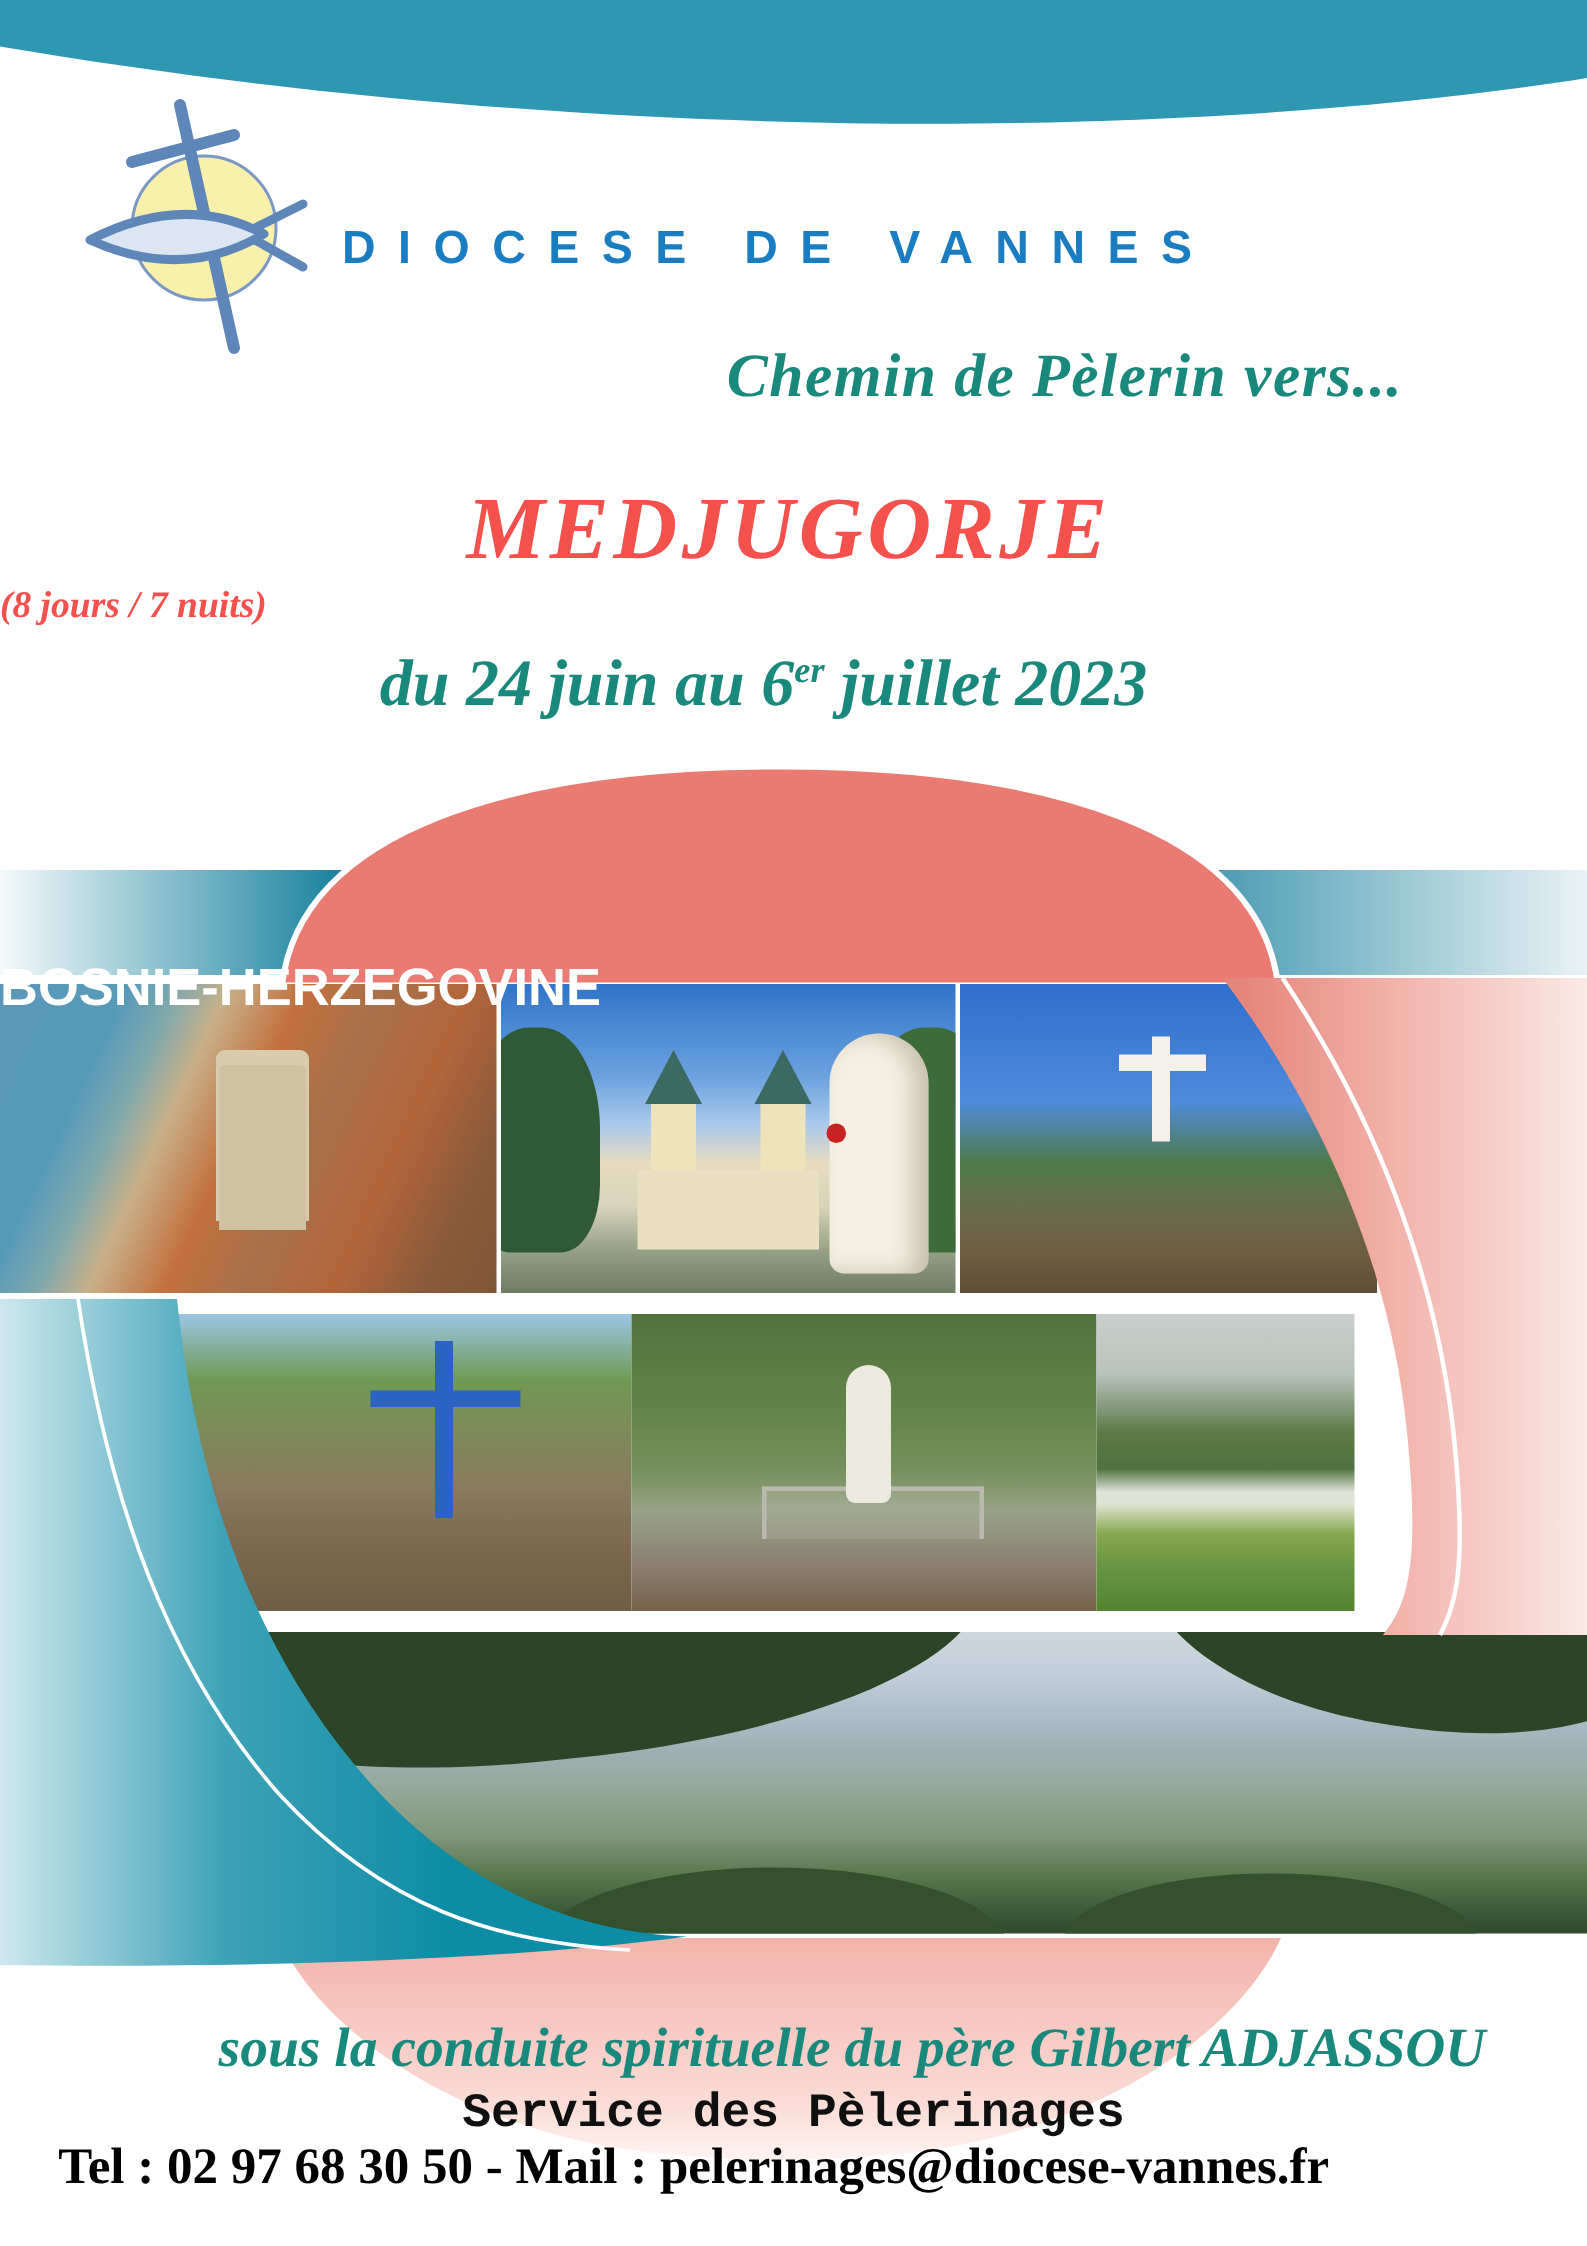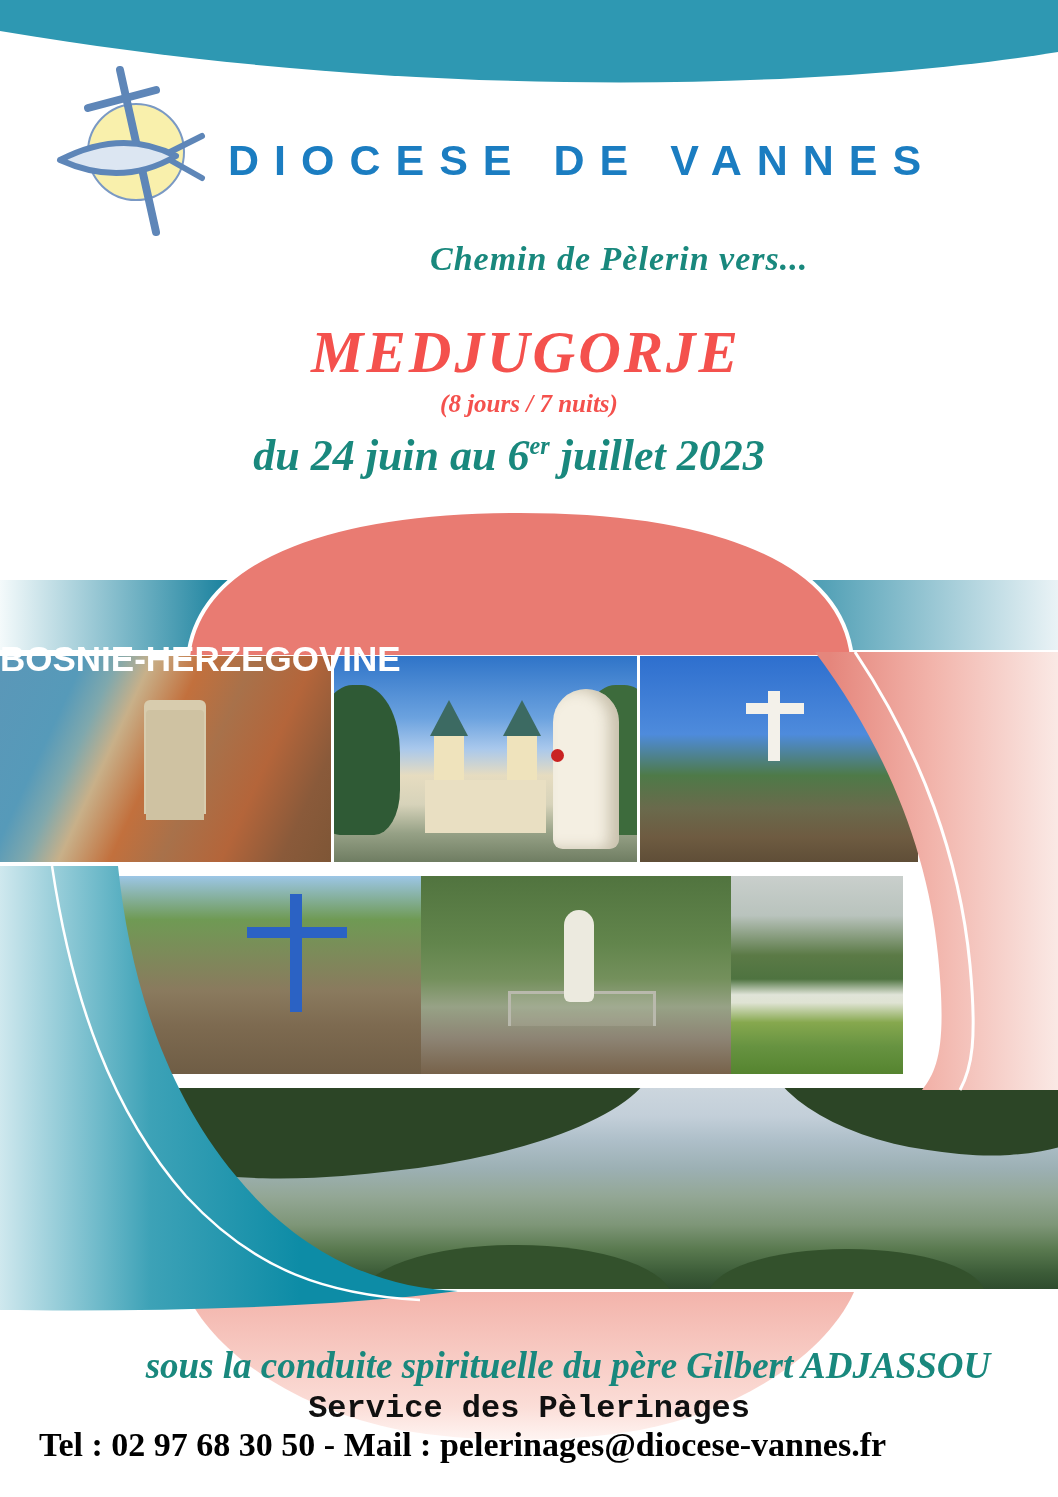--- a/index.html
+++ b/index.html
@@ -6,37 +6,37 @@
   #page{
     position:relative;width:1058px;height:1497px;margin:0 auto;
     background:#ffffff;overflow:hidden;
     font-family:"Liberation Serif",serif;
   }
   .abs{position:absolute;}
   svg{display:block;}
 
   
   #org-title{
-    left:228px;top:136px;width:760px;
+    left:228px;top:147px;width:760px;
     font-family:"Liberation Sans",sans-serif;
-    font-weight:700;font-size:43px;letter-spacing:15px;
+    font-weight:700;font-size:31px;letter-spacing:15px;
     color:#1B7DC1;white-space:nowrap;
   }
   #tagline{
-    left:430px;top:240px;width:560px;
-    font-style:italic;font-weight:600;font-size:34px;letter-spacing:1px;
-    color:#19887D;white-space:nowrap;
+    left:430px;top:226px;width:560px;
+    font-style:italic;font-weight:600;font-size:41px;letter-spacing:1px;
+    color:#19887D;white-space:nowrap;text-align:center;
   }
   #destination-title{
     left:0;top:318px;width:1052px;text-align:center;
     font-weight:700;font-style:italic;font-size:59px;letter-spacing:3px;
     color:#F4514D;
   }
   #duration{
-    left:0;top:390px;width:1058px;text-align:center;
+    left:0;top:390px;width:1058px;
     font-weight:700;font-style:italic;font-size:25px;color:#F4514D;
   }
   #dates{
     left:0;top:430px;width:1018px;text-align:center;
     font-weight:700;font-style:italic;font-size:44px;color:#19887D;
   }
   #dates span{white-space:pre;}
   #dates .sup{vertical-align:super;font-size:0.55em;line-height:0;}
 
   

